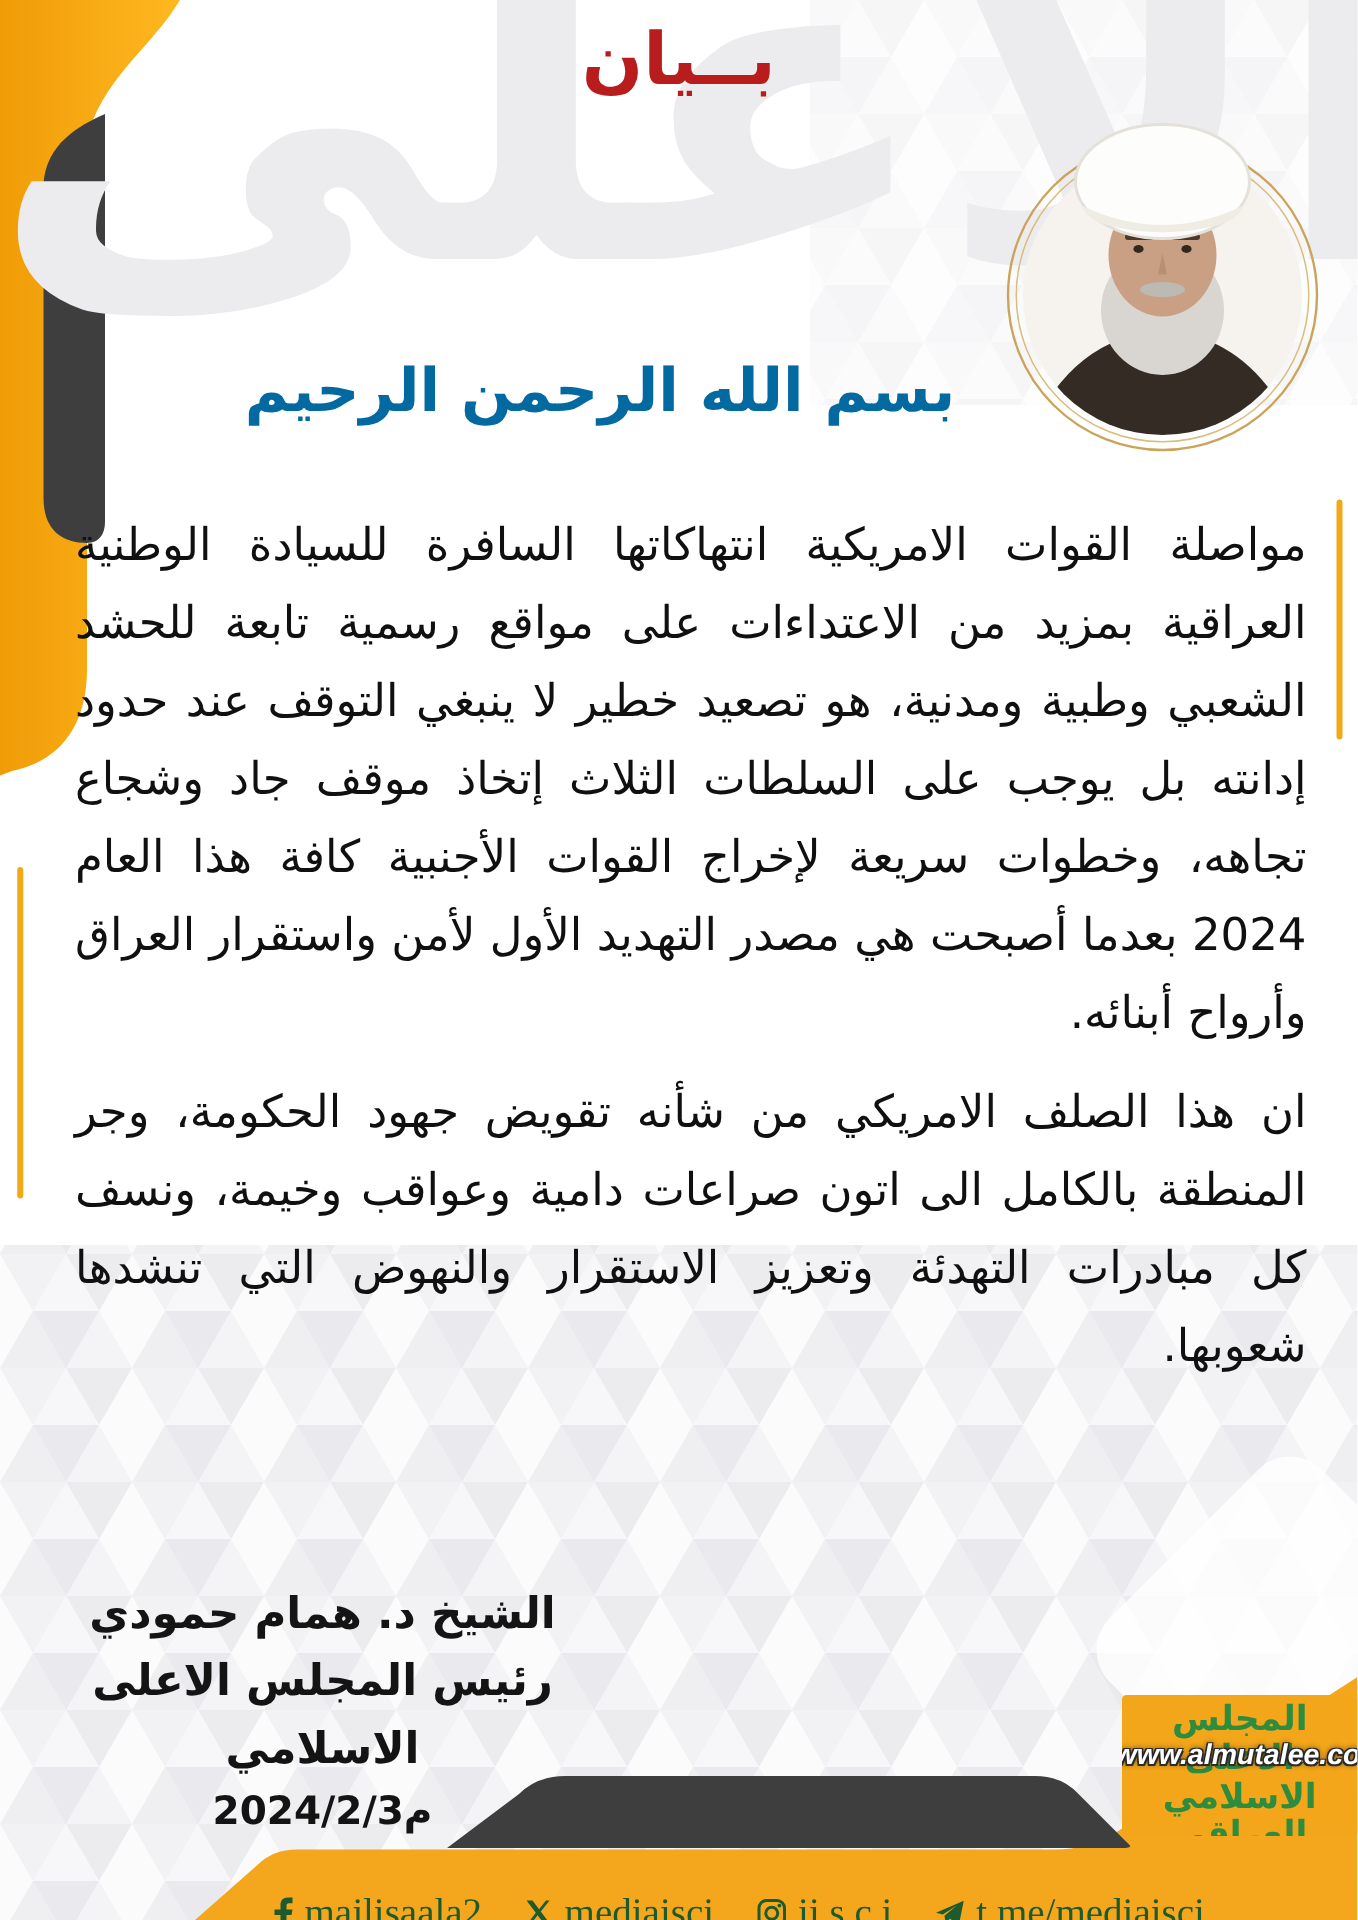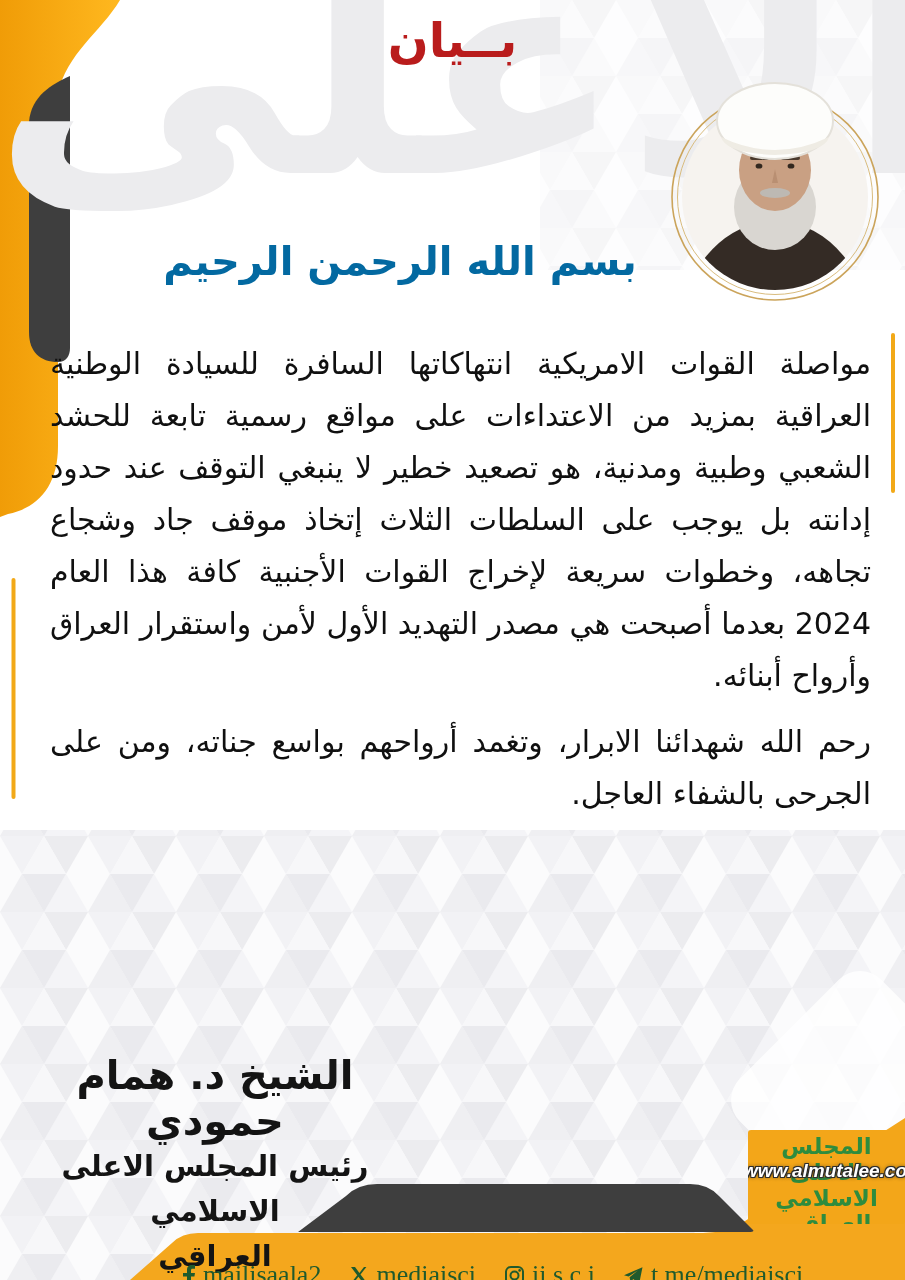--- a/index.html
+++ b/index.html
@@ -31,21 +31,21 @@
   .body-text{
     left:50px;top:338px;width:821px;z-index:2;
     direction:rtl;text-align:justify;
     font-size:30px;font-weight:normal;color:#101010;line-height:52px;
   }
   .body-text p{margin:0 0 14px 0;}
   .signature{
     left:15px;top:1052px;width:400px;z-index:2;text-align:center;
     direction:rtl;font-weight:bold;color:#141414;
   }
-  .signature .sig-name{font-size:40px;line-height:46px;}
+  .signature .sig-name{font-size:29px;line-height:46px;}
   .signature .sig-role{font-size:29px;line-height:45px;}
   .signature .sig-date{font-size:26px;line-height:40px;direction:ltr;}
   .social-row{
     left:182px;top:1260px;z-index:3;display:flex;align-items:center;gap:28px;
     direction:ltr;color:#1f5a2d;font-family:"Liberation Serif",serif;
     font-size:26px;
   }
   .social-item{display:flex;align-items:center;gap:7px;}
   .social-item svg{display:block;}
   .logo-box{
@@ -128,27 +128,26 @@
   <rect x="95" y="99" width="19" height="4" rx="2" fill="#4a3a2d"></rect>
   <rect x="126" y="99" width="19" height="4" rx="2" fill="#4a3a2d"></rect>
   <path d="M120,112 L117,126 L123,126 Z" fill="#b98f72"></path>
   <ellipse cx="120" cy="136" rx="15" ry="5" fill="#bdb9b3"></ellipse>
   <ellipse cx="120" cy="64" rx="58" ry="38" fill="#fdfdfb" stroke="#e4e1da" stroke-width="2"></ellipse>
   <path d="M66,80 Q120,106 174,80 Q170,96 120,98 Q70,96 66,80 Z" fill="#efece4"></path>
 </svg>
 
 <div class="abs body-text">
   <p>مواصلة القوات الامريكية انتهاكاتها السافرة للسيادة الوطنية العراقية بمزيد من الاعتداءات على مواقع رسمية تابعة للحشد الشعبي وطبية ومدنية، هو تصعيد خطير لا ينبغي التوقف عند حدود إدانته بل يوجب على السلطات الثلاث إتخاذ موقف جاد وشجاع تجاهه، وخطوات سريعة لإخراج القوات الأجنبية كافة هذا العام 2024 بعدما أصبحت هي مصدر التهديد الأول لأمن واستقرار العراق وأرواح أبنائه.</p>
-  <p>رحم الله شهدائنا الابرار، وتغمد أرواحهم بواسع جناته، ومن على الجرحى بالشفاء العاجل.</p>
+  <p>ان هذا الصلف الامريكي من شأنه تقويض جهود الحكومة، وجر المنطقة بالكامل الى اتون صراعات دامية وعواقب وخيمة، ونسف كل مبادرات التهدئة وتعزيز الاستقرار والنهوض التي تنشدها شعوبها.</p>
 </div>
 
 <div class="abs signature">
   <div class="sig-name">الشيخ د. همام حمودي</div>
   <div class="sig-role">رئيس المجلس الاعلى الاسلامي</div>
-  <div class="sig-role">العراقي</div>
   <div class="sig-date">2024/2/3م</div>
 </div>
 
 <div class="abs social-row">
   <div class="social-item">
     <svg width="14" height="22" viewBox="0 0 14 22">
       <path d="M13,1 L10,1 C6.5,1 5,3 5,6 L5,9 L1,9 L1,12.6 L5,12.6 L5,21.6 L9,21.6 L9,12.6 L12.4,12.6 L13,9 L9,9 L9,6.4 C9,5.4 9.4,4.8 10.4,4.8 L13,4.8 Z" fill="#1f5a2d"></path>
     </svg>
     <span>majlisaala2</span>
   </div>

